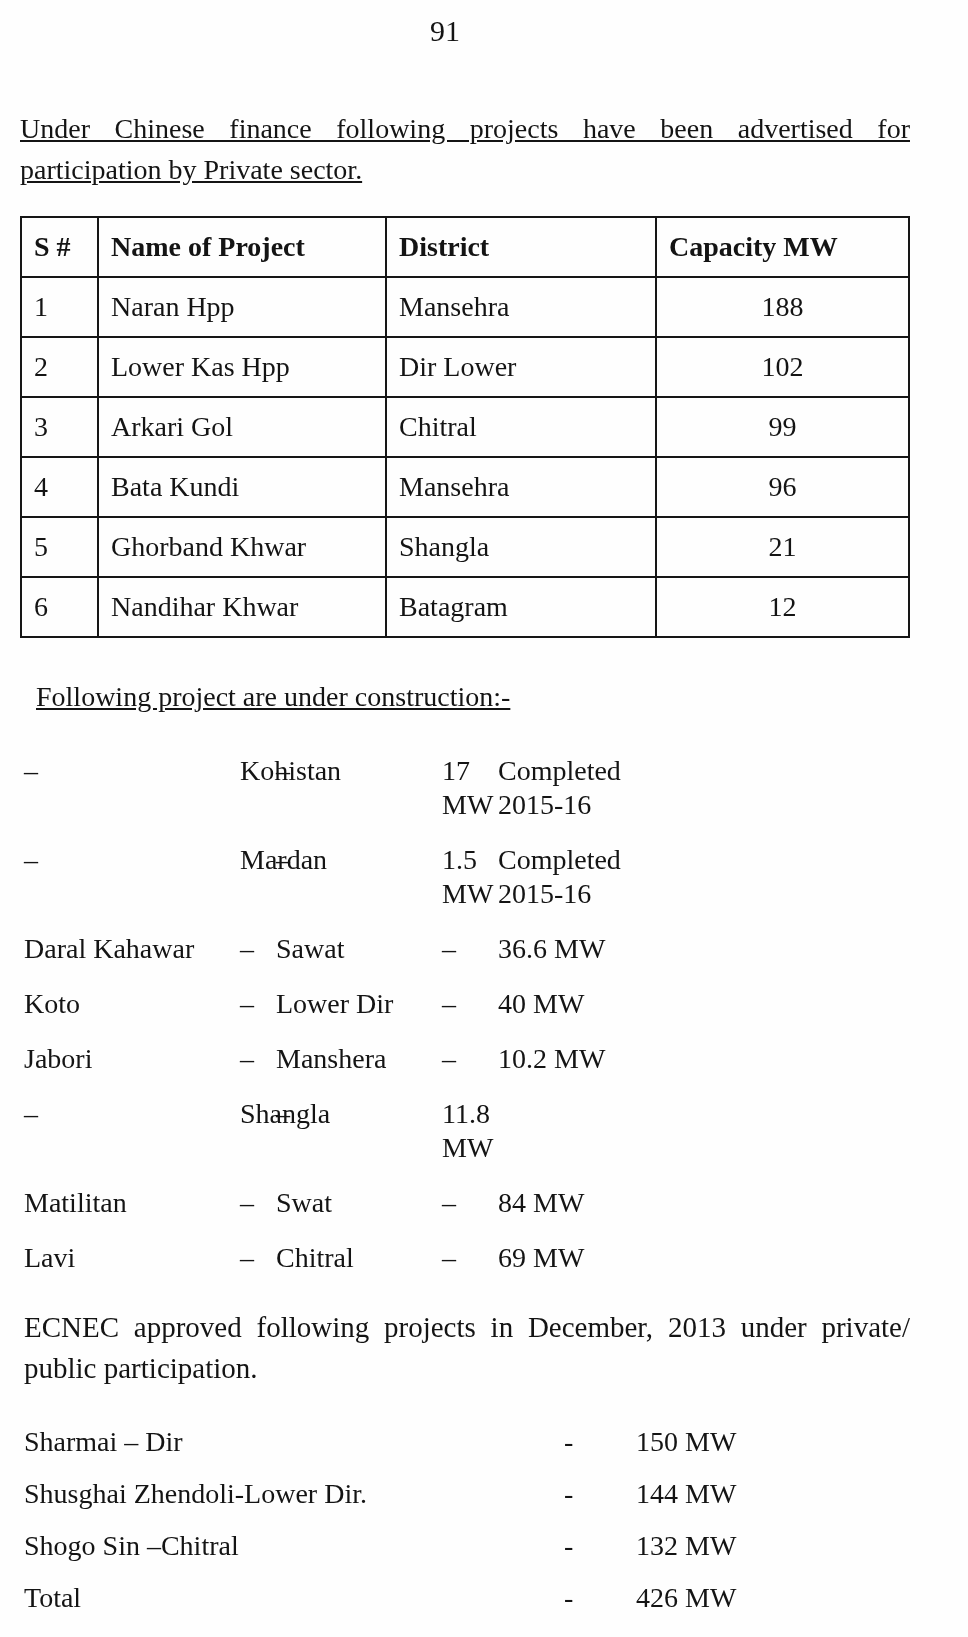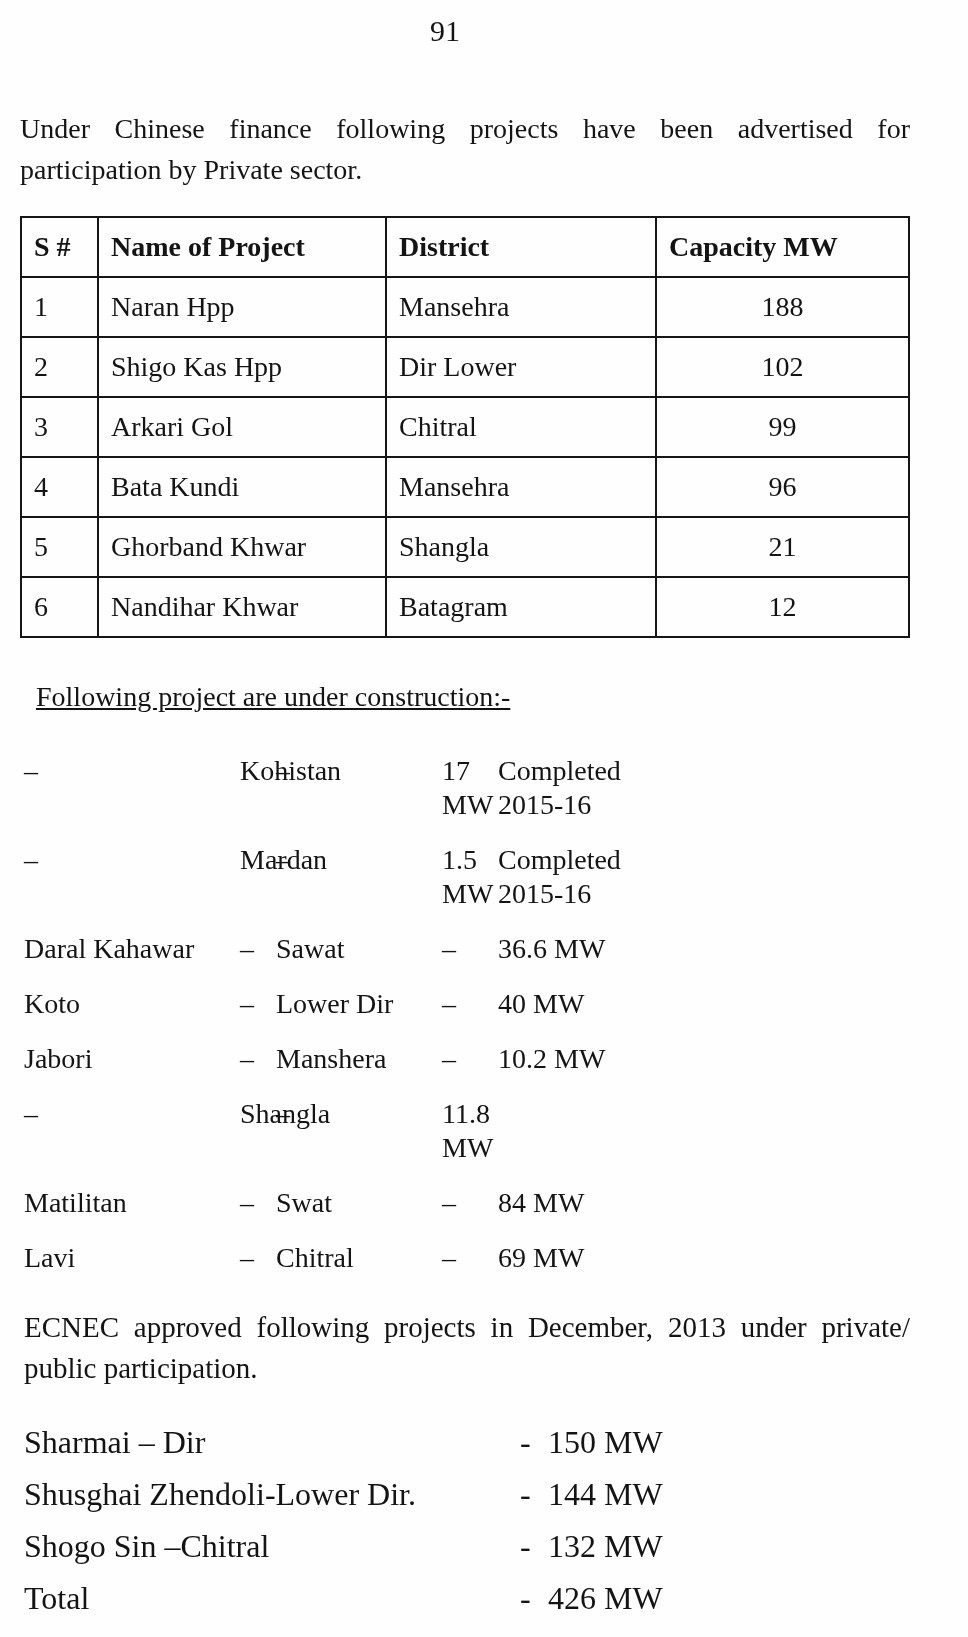--- a/index.html
+++ b/index.html
@@ -21,20 +21,21 @@
     text-align: center;
     font-size: 30px;
     line-height: 34px;
     margin: 0 40px 60px 0;
   }
   .intro {
     font-size: 28px;
     line-height: 41px;
     text-align: justify;
     margin: 0 0 26px 0;
+    text-decoration: underline;
   }
   table.projects {
     border-collapse: collapse;
     width: 888px;
     table-layout: fixed;
   }
   table.projects th,
   table.projects td {
     border: 2px solid #161616;
     font-size: 28px;
@@ -67,23 +68,24 @@
   .ecnec-text {
     font-size: 29px;
     line-height: 41px;
     text-align: justify;
     margin: 32px 0 36px 4px;
   }
   .ecnec-list { margin-left: 4px; }
   .e-row {
     display: grid;
     grid-template-columns: 496px 28px auto;
-    font-size: 32px;
+    font-size: 28px;
     line-height: 34px;
     margin-bottom: 18px;
+    gap: 44px;
   }
 </style>
 </head>
 <body>
 
 <div class="page">
 
   <div class="page-number">91</div>
 
   <p class="intro">Under Chinese finance following projects have been advertised for participation by Private sector.</p>
@@ -105,21 +107,21 @@
     </thead>
     <tbody>
       <tr>
         <td class="cell-s">1</td>
         <td class="cell-n">Naran Hpp</td>
         <td class="cell-d">Mansehra</td>
         <td class="cell-c">188</td>
       </tr>
       <tr>
         <td class="cell-s">2</td>
-        <td class="cell-n">Shigo Kas Hpp</td>
+        <td class="cell-n">Lower Kas Hpp</td>
         <td class="cell-d">Dir Lower</td>
         <td class="cell-c">102</td>
       </tr>
       <tr>
         <td class="cell-s">3</td>
         <td class="cell-n">Arkari Gol</td>
         <td class="cell-d">Chitral</td>
         <td class="cell-c">99</td>
       </tr>
       <tr>

